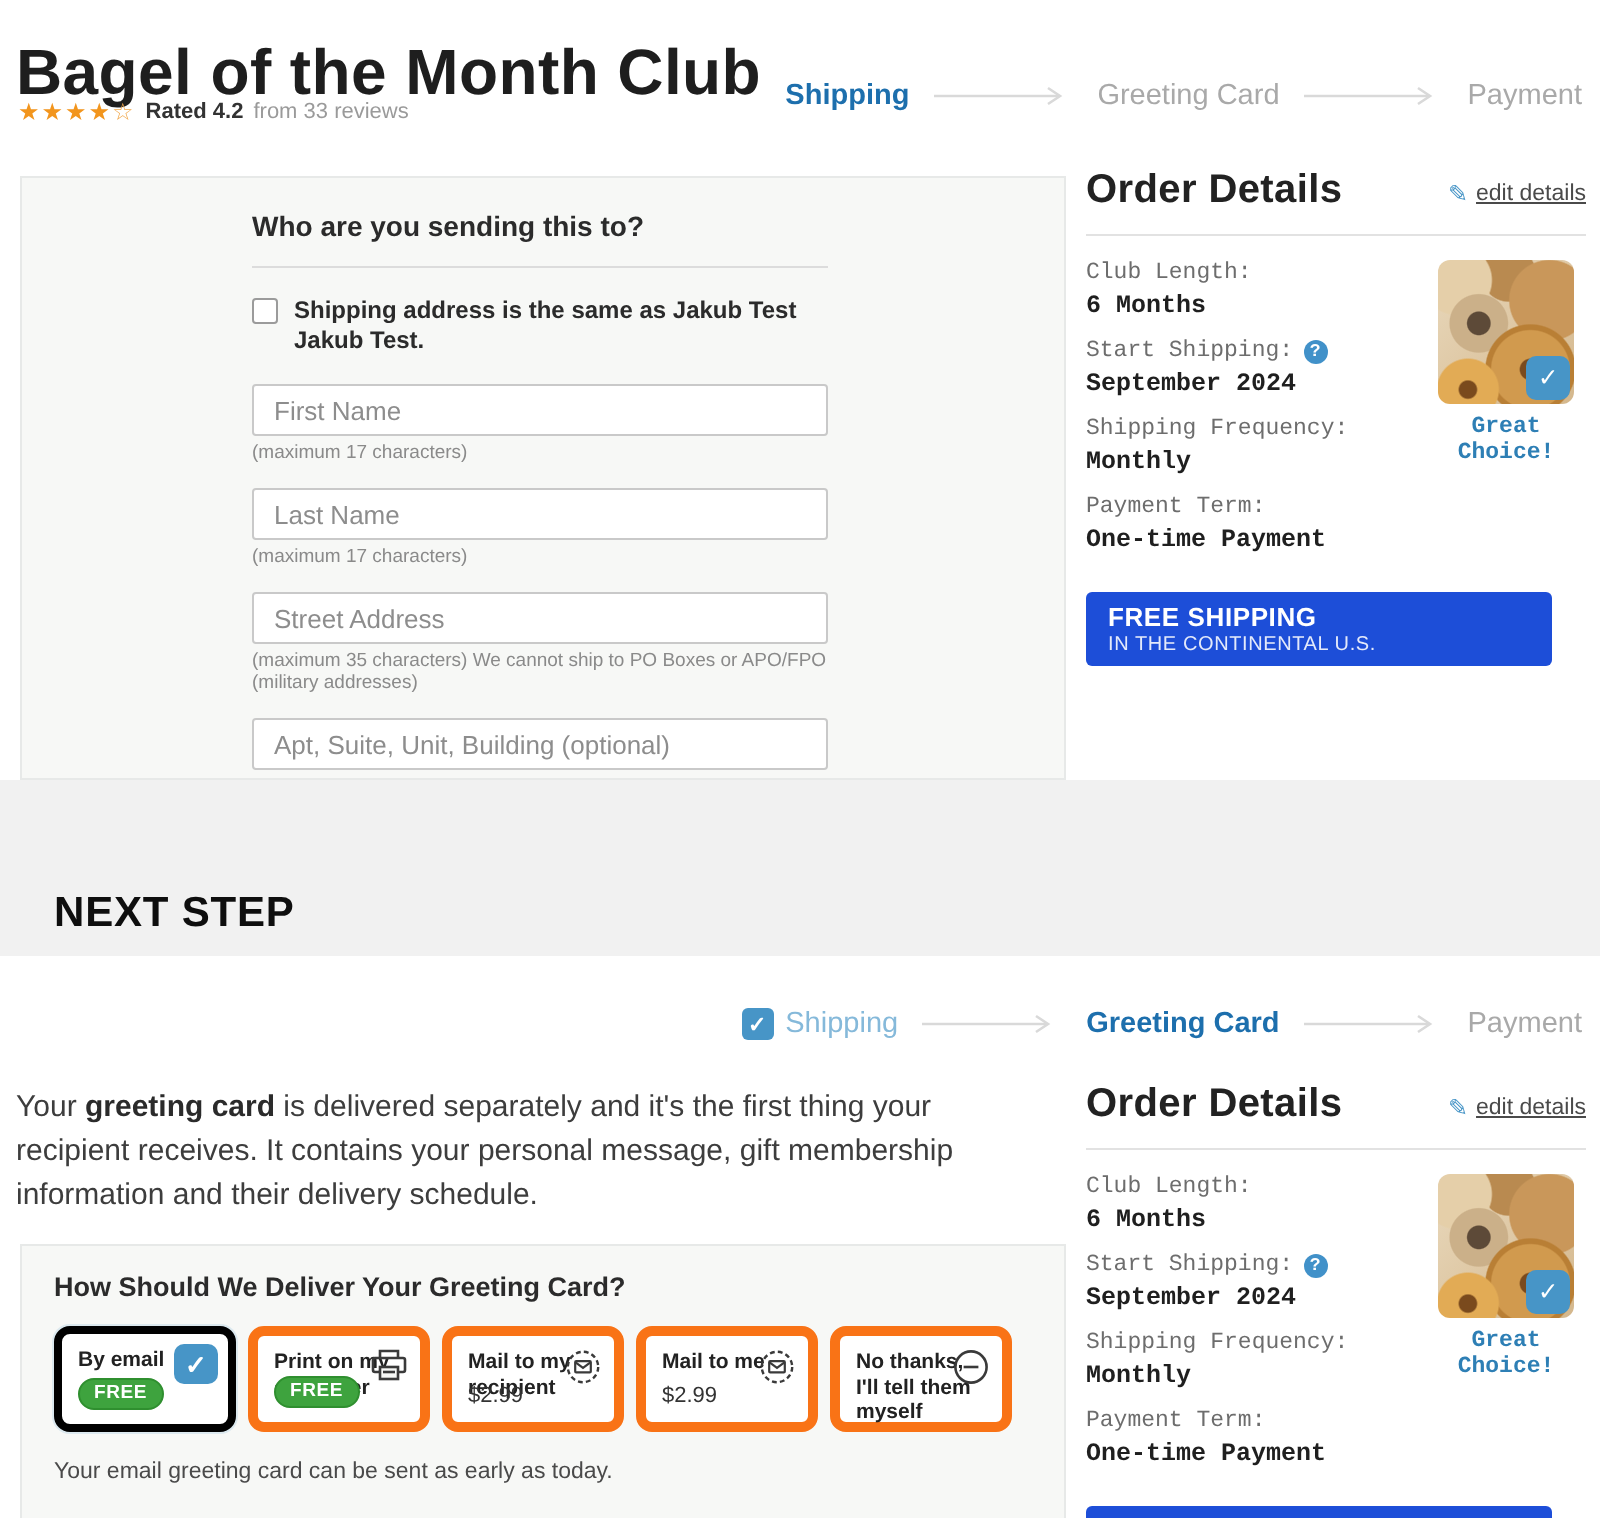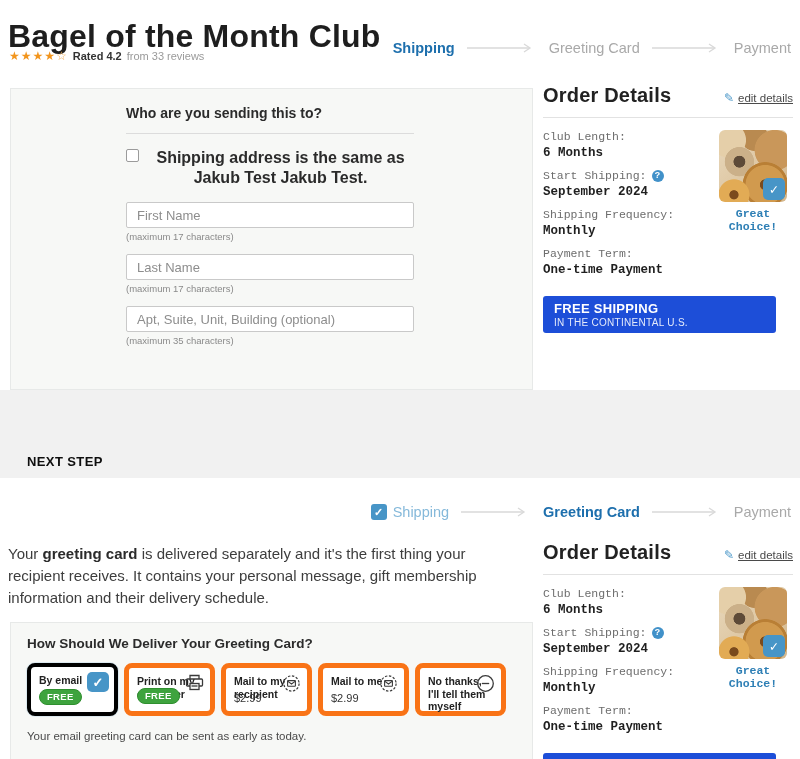--- a/index.html
+++ b/index.html
@@ -37,21 +37,21 @@
 
   
   .form-col { width:288px; margin:16px 0 0 115px; }
   .form-heading { font-size:14px; font-weight:700; color:#2b2b2b; margin-bottom:12px; }
   .form-divider { border:none; border-top:1px solid #dcdcdc; margin-bottom:14px; }
   .same-address { display:flex; align-items:flex-start; gap:8px; margin-bottom:14px; }
   .checkbox {
     width:13px; height:13px; min-width:13px; background:#fff; border:1px solid #9b9b9b;
     border-radius:2px; margin-top:1px; cursor:pointer;
   }
-  .same-address-label { font-size:16px; font-weight:700; color:#2b2b2b; line-height:1.25;text-align:center; }
+  .same-address-label { font-size:12px; font-weight:700; color:#2b2b2b; line-height:1.25; }
   .field input {
     width:100%; height:26px; border:1px solid #c9c9c9; border-radius:2px; background:#fff;
     font-family:"Liberation Sans", sans-serif; font-size:13px; color:#333; padding:0 10px;
   }
   .field input::placeholder { color:#8d8d8d; opacity:1; }
   .field .helper { font-size:9.5px; color:#8a8a8a; margin:3px 0 12px; min-height:10px; }
 
   
   .order-details { position:absolute; left:543px; width:250px; }
   .od-1 { top:84px; }
@@ -90,21 +90,21 @@
   }
   .od-caption { font-size:11.5px; font-weight:700; color:#2e7fb5; margin-top:5px; }
   .free-banner {
     margin-top:10px; width:233px; background:#1d4ed8; border-radius:3px; padding:5px 11px; color:#fff;
   }
   .banner-l1 { font-size:13px; font-weight:700; letter-spacing:.3px; }
   .banner-l2 { font-size:10px; color:rgba(255,255,255,.88); margin-top:1px; letter-spacing:.3px; }
 
   
   .gray-band { position:absolute; left:0; top:390px; width:800px; height:88px; background:#f1f1f1; }
-  .next-step { position:absolute; left:27px; bottom:9px; font-size:13px; font-weight:800; color:#0e0e0e; letter-spacing:.4px; }
+  .next-step { position:absolute; left:27px; bottom:9px; font-size:21px; font-weight:800; color:#0e0e0e; letter-spacing:.4px; }
 
   
   .page-title-2 { position:absolute; left:8px; top:489px; font-size:26px; font-weight:700; color:#1e1e1e; }
   .intro-paragraph { position:absolute; left:8px; top:543px; width:512px; font-size:15px; color:#3d3d3d; line-height:1.45; }
   .intro-paragraph b { color:#2b2b2b; }
 
   .delivery-heading { font-size:13.5px; font-weight:700; color:#2b2b2b; margin-bottom:12px; }
   .cards-row { display:flex; gap:6px; }
   .opt-card {
     position:relative; width:91px; height:53px; background:#fff; border:5px solid #f97316;
@@ -167,20 +167,24 @@
         <span class="same-address-label">Shipping address is the same as Jakub Test Jakub Test.</span>
       </div>
 
       <div class="field">
         <input type="text" placeholder="First Name" style="">
         <div class="helper">(maximum 17 characters)</div>
       </div>
       <div class="field">
         <input type="text" placeholder="Last Name" style="">
         <div class="helper">(maximum 17 characters)</div>
+      </div>
+      <div class="field">
+        <input type="text" placeholder="Street Address" style="">
+        <div class="helper">(maximum 35 characters) We cannot ship to PO Boxes or APO/FPO (military addresses)</div>
       </div>
       <div class="field">
         <input type="text" placeholder="Apt, Suite, Unit, Building (optional)" style="">
         <div class="helper">(maximum 35 characters)</div>
       </div>
 
     </div>
   </div>
 
   <div class="order-details od-1">

